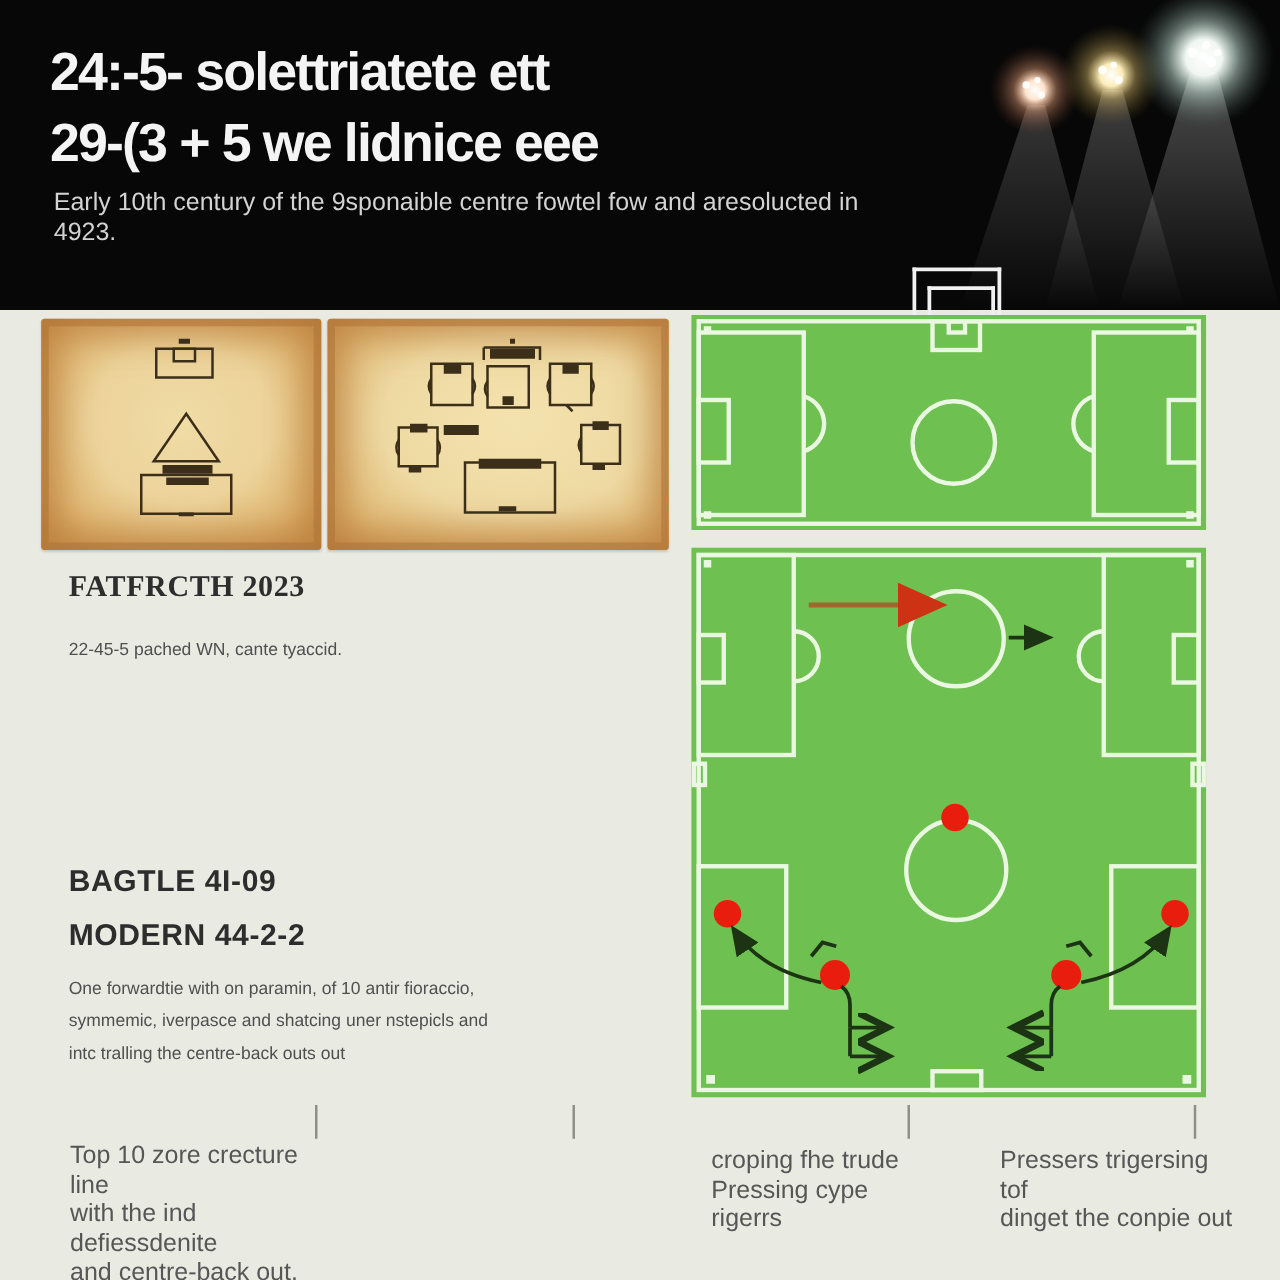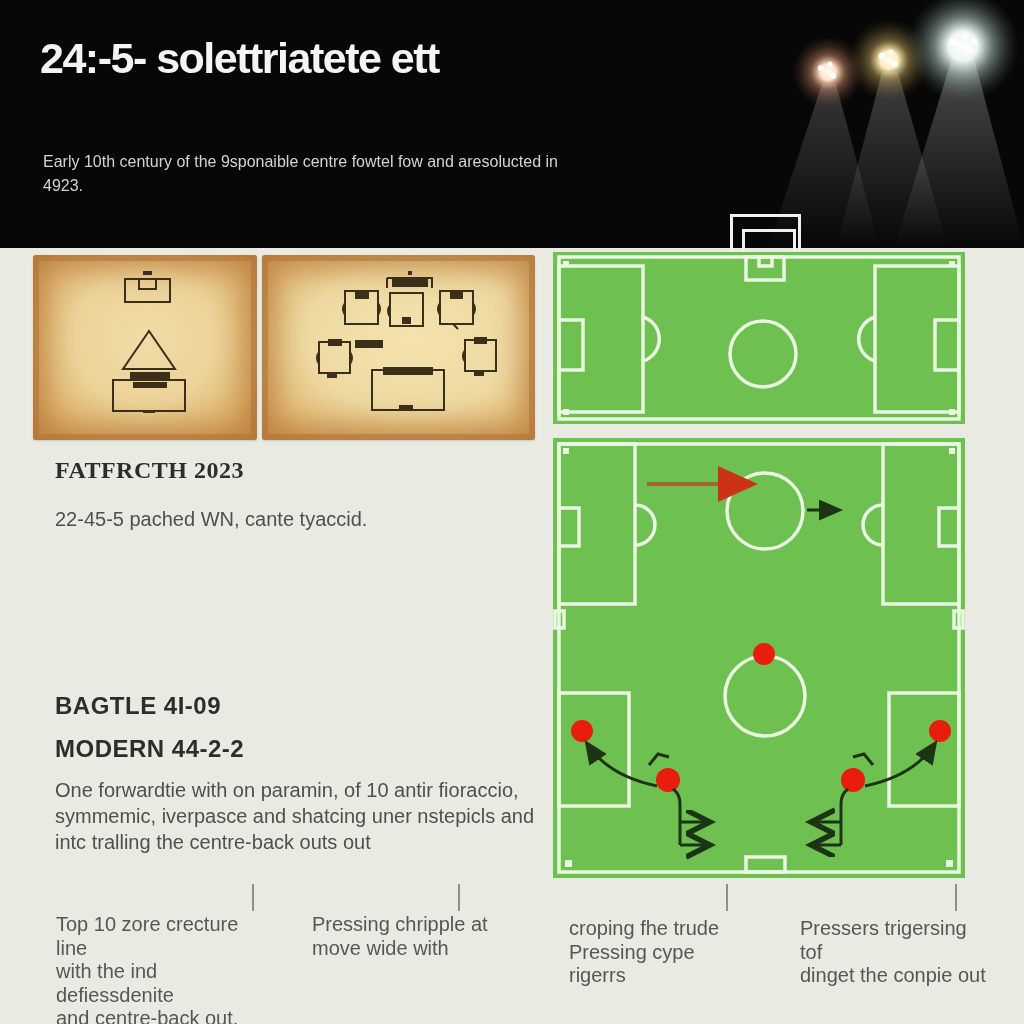--- a/index.html
+++ b/index.html
@@ -6,53 +6,54 @@
   .canvas{
     position:relative;width:1024px;height:1024px;overflow:hidden;
     background:var(--page-bg,#e9ebe3);
     font-family:"Liberation Sans","DejaVu Sans",sans-serif;
   }
   
   .header{position:absolute;left:0;top:0;width:1024px;height:248px;background:var(--header-bg,#070707);}
   .title{position:absolute;left:40px;top:18px;color:var(--title-text,#f4f4f4);
     font-size:43px;font-weight:700;letter-spacing:-1.5px;line-height:57px;white-space:nowrap;margin-top:12px;}
   .subtitle{position:absolute;left:43px;top:150px;color:var(--subtitle-text,#d3d3d3);
-    font-size:16px;line-height:24px;font-weight:400;}
+    font-size:20px;line-height:24px;font-weight:400;}
   
   .paper{position:absolute;border-radius:3px;
     box-shadow:inset 0 0 0 6px rgba(175,115,55,.55), inset 0 0 28px 14px rgba(185,125,60,.75), 0 1px 2px rgba(0,0,0,.15);}
   .paper-left{left:33px;top:255px;width:224px;height:185px;
     background:radial-gradient(ellipse at 50% 45%, #f0dca6 0%, #ecd39a 45%, #dfb46e 76%, #c98f4a 100%);}
   .paper-right{left:262px;top:255px;width:273px;height:185px;
     background:radial-gradient(ellipse at 55% 45%, #f4e2ae 0%, #eed9a2 50%, #e0b873 80%, #cd9551 100%);}
   .paper svg{position:absolute;left:0;top:0;}
   .ink{stroke:var(--ink,#3c2f1a);fill:none;stroke-width:2;}
   .inkfill{fill:var(--ink,#3c2f1a);stroke:none;}
   
   .heading{position:absolute;color:var(--heading-text,#2d2d2d);font-size:24px;font-weight:700;letter-spacing:.5px;}
-  .bodyline{position:absolute;color:var(--body-text,#4f4f4f);font-size:20px;line-height:26px;}
+  .bodyline{position:absolute;color:var(--body-text,#4f4f4f);font-size:14px;line-height:26px;}
   .caption{position:absolute;color:var(--caption-text,#565656);font-size:20px;line-height:23.5px;}
   .tick{position:absolute;width:2px;height:27px;background:var(--divider,#8f9089);}
   
   .pitchwrap{position:absolute;}
   .pf{fill:var(--pitch-green,#6ec050);}
   .pl{stroke:var(--pitch-line,#eaf8e2);fill:none;stroke-width:3.5;}
   .plf{fill:var(--pitch-line,#eaf8e2);stroke:none;}
   .dark{stroke:var(--dark-stroke,#1c3413);fill:none;stroke-width:3;}
   .reddot{fill:var(--marker-red,#e81d0d);}
   .goalframe{position:absolute;border:3px solid #f0f0f0;border-bottom:none;}
 </style>
 </head>
 <body>
 
 <div class="canvas">
 
   <div class="header">
     <div class="title">
       <div>24:-5- solettriatete ett</div>
+      <div>29-(3 + 5 we lidnice eee</div>
     </div>
     <div class="subtitle">
       <div>Early 10th century of the 9sponaible centre fowtel fow and aresolucted in</div>
       <div>4923.</div>
     </div>
 
     <svg width="266" height="248" viewBox="0 0 266 248" style="position:absolute;left:758px;top:0;">
       <defs>
         <radialGradient id="glowWarm" cx="50%" cy="50%" r="50%">
           <stop offset="0%" stop-color="#ffffff"></stop>
@@ -158,24 +159,20 @@
   <div class="tick" style="left:252px;top:884px;"></div>
   <div class="tick" style="left:458px;top:884px;"></div>
   <div class="tick" style="left:726px;top:884px;"></div>
   <div class="tick" style="left:955px;top:884px;"></div>
 
   <div class="caption" style="left:56px;top:913px;width:210px;">
     <div>Top 10 zore crecture line</div>
     <div>with the ind defiessdenite</div>
     <div>and centre-back out.</div>
   </div>
-  <div class="caption" style="left:312px;top:913px;width:180px;">
-    <div>Pressing chripple at</div>
-    <div>move wide with</div>
-  </div>
   <div class="caption" style="left:569px;top:917px;width:180px;">
     <div>croping fhe trude</div>
     <div>Pressing cype rigerrs</div>
   </div>
   <div class="caption" style="left:800px;top:917px;width:190px;">
     <div>Pressers trigersing tof</div>
     <div>dinget the conpie out</div>
   </div>
 
   <div class="goalframe" style="left:730px;top:214px;width:65px;height:38px;"></div>

